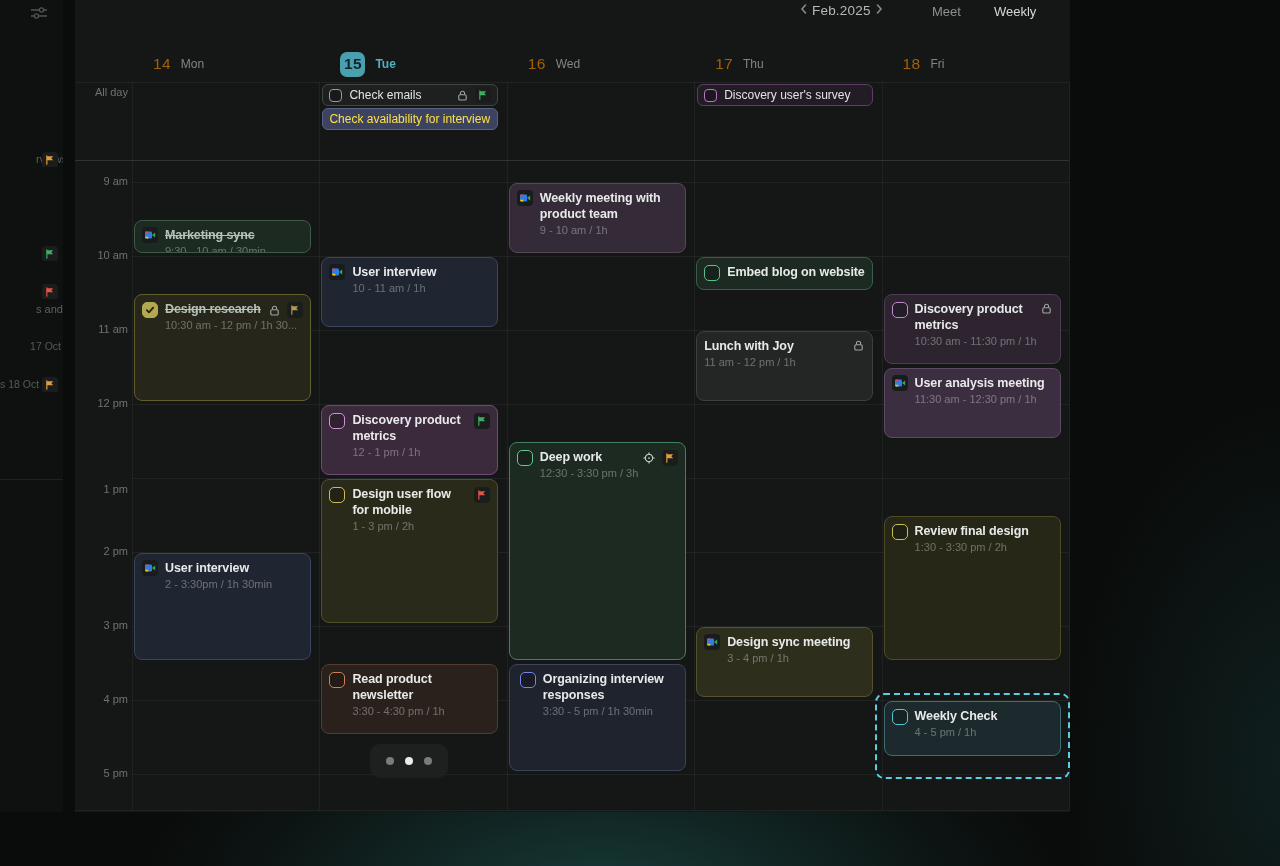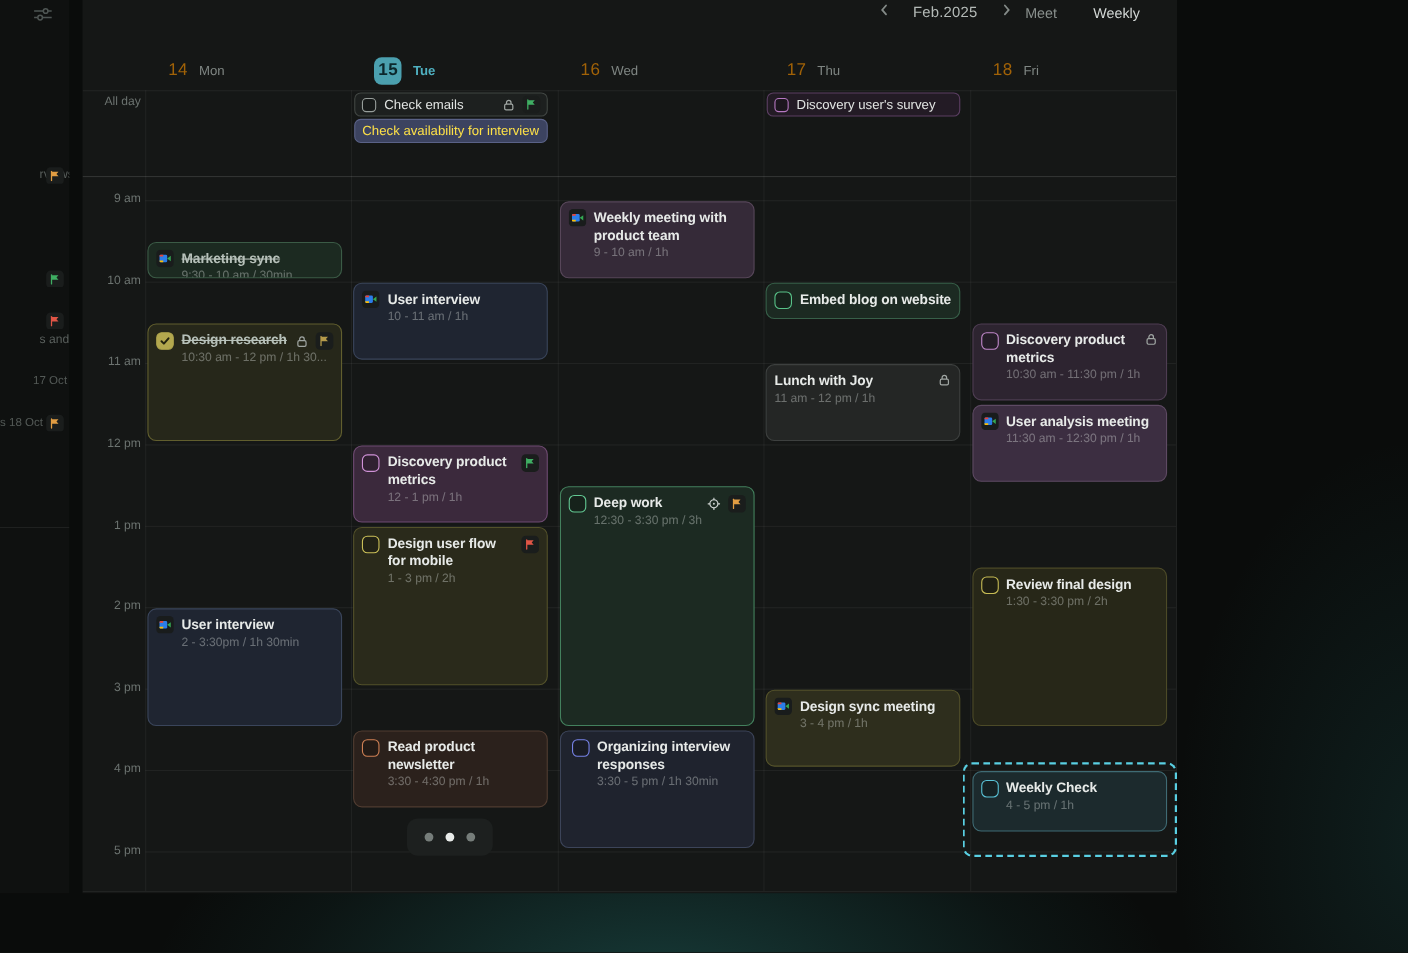--- a/index.html
+++ b/index.html
@@ -29,21 +29,21 @@
   .filters-btn {
     position:absolute; left:27px; top:4px; width:24px; height:20px;
     background:none; border:none; cursor:pointer; z-index:2; padding:0;
   }
   
   .app {
     position:absolute; left:75px; top:0; width:995px; height:812px;
     background:#151716; z-index:1; overflow:hidden;
   }
   .topbar-item { font-size:13px; color:#8a918e; background:none; border:none; cursor:pointer; font-family:inherit; }
-  .month-nav { position:absolute; left:722px; top:3px; display:flex; align-items:center; gap:19px; z-index:5; }
+  .month-nav { position:absolute; left:722px; top:3px; display:flex; align-items:center; gap:1px; z-index:5; }
   .month-label { font-size:13.5px; color:#b4bab7; letter-spacing:0.2px; }
   .nav-views { position:absolute; left:857px; top:4px; display:flex; gap:33px; z-index:5; }
   .nav-views .active { color:#d3d8d6; }
   .chev-btn { background:none; border:none; cursor:pointer; padding:0 2px; display:flex; align-items:center; }
   
   .day-head { position:absolute; top:49px; height:30px; display:flex; align-items:center; gap:10px; padding-left:21px; z-index:4; cursor:pointer; }
   .day-num { font-size:15.5px; color:#a16207; font-weight:500; letter-spacing:0.3px; }
   .day-name { font-size:12px; color:#7f8683; }
   .day-head.active .day-num {
     background:#4ba0af; color:#0c272c; font-weight:700;
@@ -201,21 +201,21 @@
       <span class="day-name">Thu</span>
     </div>
     <div class="day-head" style="left: 806.6px;">
       <span class="day-num">18</span>
       <span class="day-name">Fri</span>
     </div>
     <div class="gutter-label" style="top: 175px;">9 am</div>
     <div class="gutter-label" style="top: 249px;">10 am</div>
     <div class="gutter-label" style="top: 323px;">11 am</div>
     <div class="gutter-label" style="top: 397px;">12 pm</div>
-    <div class="gutter-label" style="top: 472px;">1 pm</div>
+    <div class="gutter-label" style="top: 483px;">1 pm</div>
     <div class="gutter-label" style="top: 545px;">2 pm</div>
     <div class="gutter-label" style="top: 619px;">3 pm</div>
     <div class="gutter-label" style="top: 693px;">4 pm</div>
     <div class="gutter-label" style="top: 767px;">5 pm</div>
     <div class="hline" style="top: 82px; left: 0px; width: 994px;"></div>
     <div class="hline strong" style="top: 160px; left: 0px; width: 994px;"></div>
     <div class="hline" style="top: 182px; left: 57px; width: 937px;"></div>
     <div class="hline" style="top: 256px; left: 57px; width: 937px;"></div>
     <div class="hline" style="top: 330px; left: 57px; width: 937px;"></div>
     <div class="hline" style="top: 404px; left: 57px; width: 937px;"></div>

